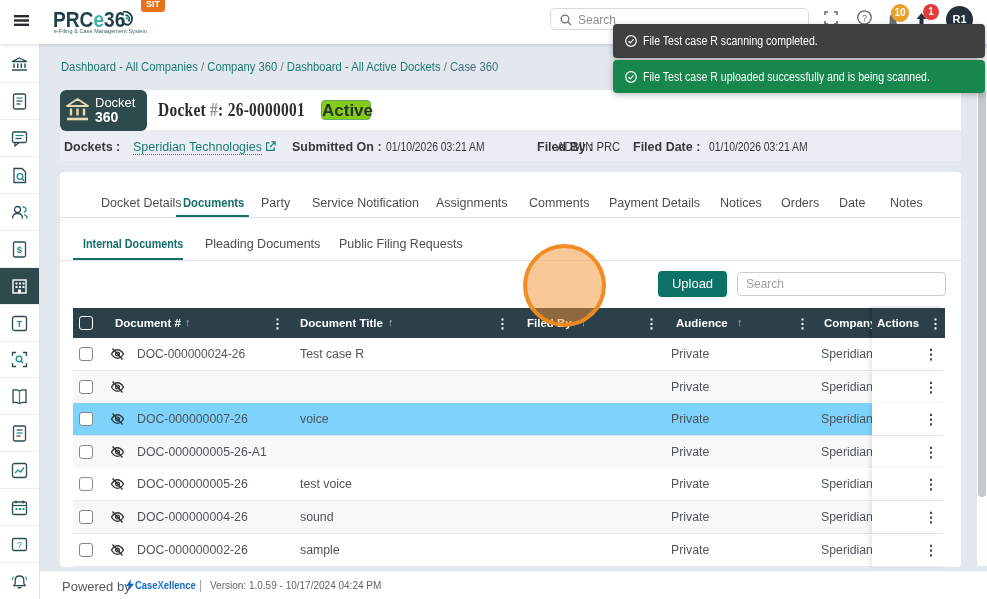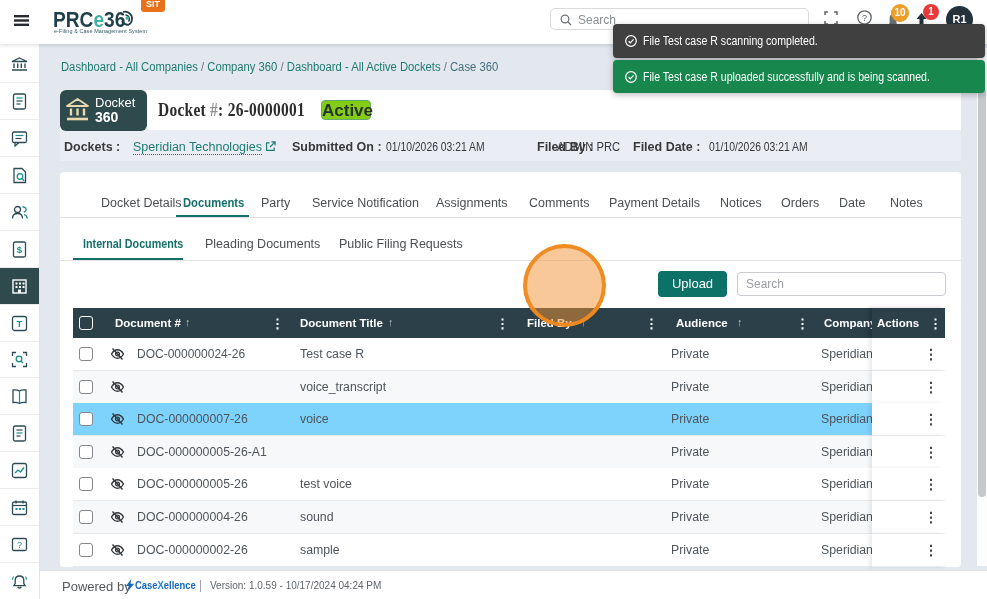--- a/index.html
+++ b/index.html
@@ -285,21 +285,20 @@
         <div style="position:absolute;left:52px;top:0;line-height:32px;color:#44474a;font-size:14px;font-weight:bold;">⋮</div>
       </div>
     </div>
     <div style="position:absolute;left:0;top:33px;width:872px;height:33px;background:#f7f8fa;border-bottom:1px solid #e7e8ea;">
       <div style="position:absolute;left:6px;top:9px;width:14px;height:14px;border:1.5px solid #85878a;border-radius:3px;background:#fff;"></div>
       <svg style="position:absolute;left:36px;top:8px;" width="17" height="16" viewBox="0 0 17 16" fill="none" stroke="#33383c" stroke-width="1.4">
         <path d="M2.5 8 C4.2 5.1 6.4 3.7 8.5 3.7 C10.6 3.7 12.8 5.1 14.5 8 C12.8 10.9 10.6 12.3 8.5 12.3 C6.4 12.3 4.2 10.9 2.5 8 Z"></path>
         <circle cx="8.5" cy="8" r="1.9"></circle>
         <line x1="3.5" y1="2.5" x2="13.5" y2="13.5"></line>
       </svg>
-      <div style="position:absolute;left:227px;top:0;line-height:32px;font-size:12.3px;color:#4e555c;">voice_transcript</div>
       <div style="position:absolute;left:598px;top:0;line-height:32px;font-size:12.3px;color:#4e555c;">Private</div>
       <div style="position:absolute;left:748px;top:0;line-height:32px;font-size:12.3px;color:#4e555c;white-space:nowrap;overflow:hidden;width:51px;">Speridian Technologies</div>
       <div style="position:absolute;left:799px;top:0;width:73px;height:33px;background:#fff;box-shadow:-3px 0 4px rgba(0,0,0,.08);border-bottom:1px solid #ebedef;">
         <div style="position:absolute;left:52px;top:0;line-height:32px;color:#44474a;font-size:14px;font-weight:bold;">⋮</div>
       </div>
     </div>
     <div style="position:absolute;left:0;top:65px;width:872px;height:33px;background:#7dd3fc;border-bottom:1px solid #e7e8ea;">
       <div style="position:absolute;left:6px;top:9px;width:14px;height:14px;border:1.5px solid #85878a;border-radius:3px;background:#fff;"></div>
       <svg style="position:absolute;left:36px;top:8px;" width="17" height="16" viewBox="0 0 17 16" fill="none" stroke="#33383c" stroke-width="1.4">
         <path d="M2.5 8 C4.2 5.1 6.4 3.7 8.5 3.7 C10.6 3.7 12.8 5.1 14.5 8 C12.8 10.9 10.6 12.3 8.5 12.3 C6.4 12.3 4.2 10.9 2.5 8 Z"></path>

